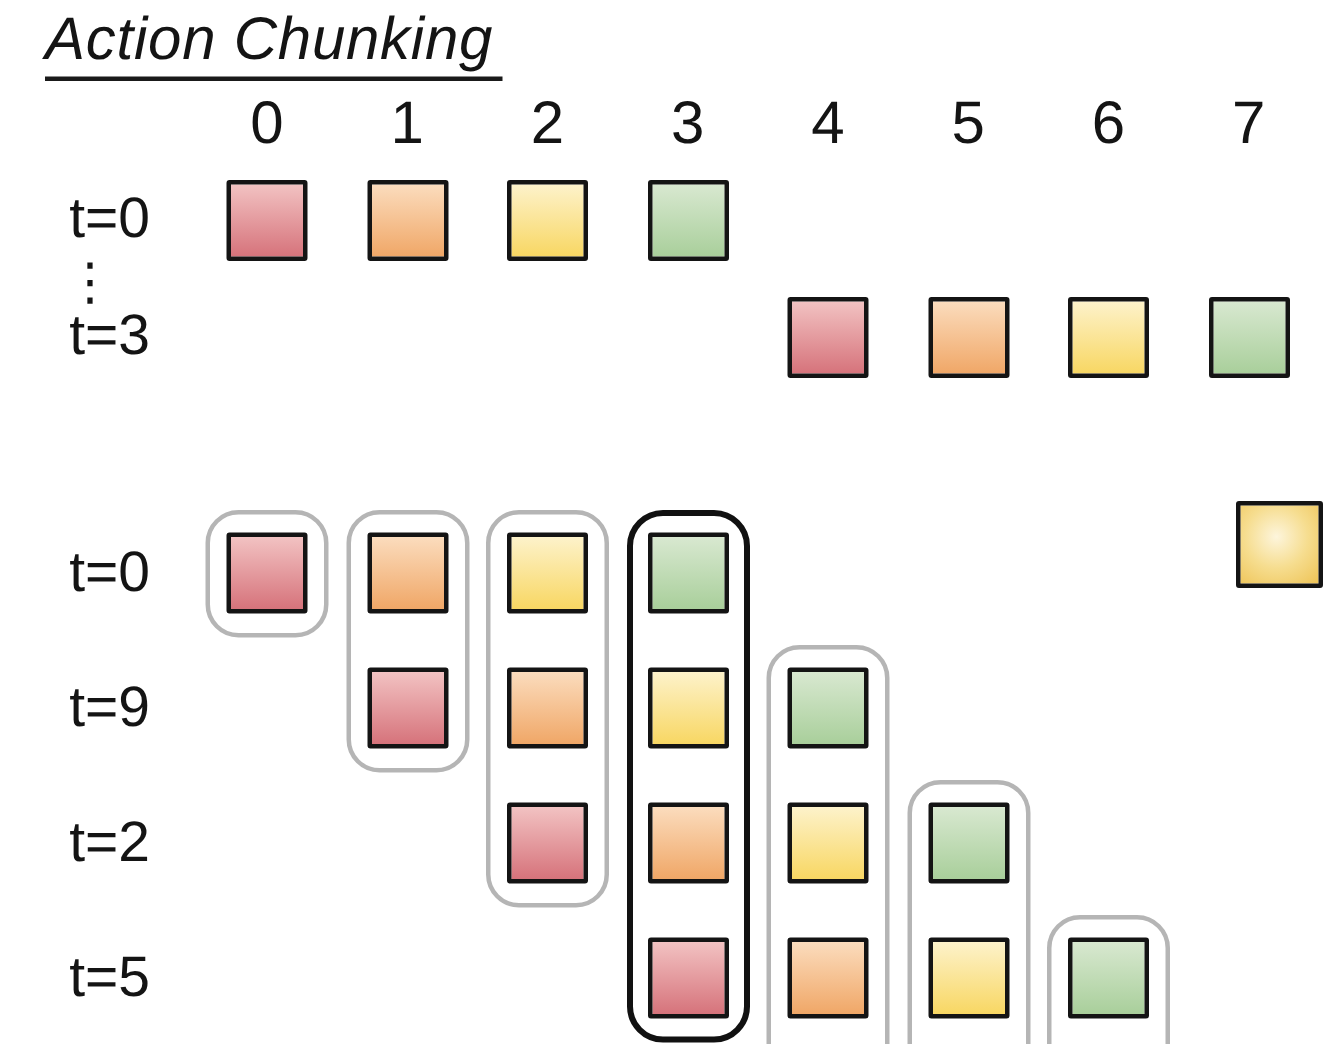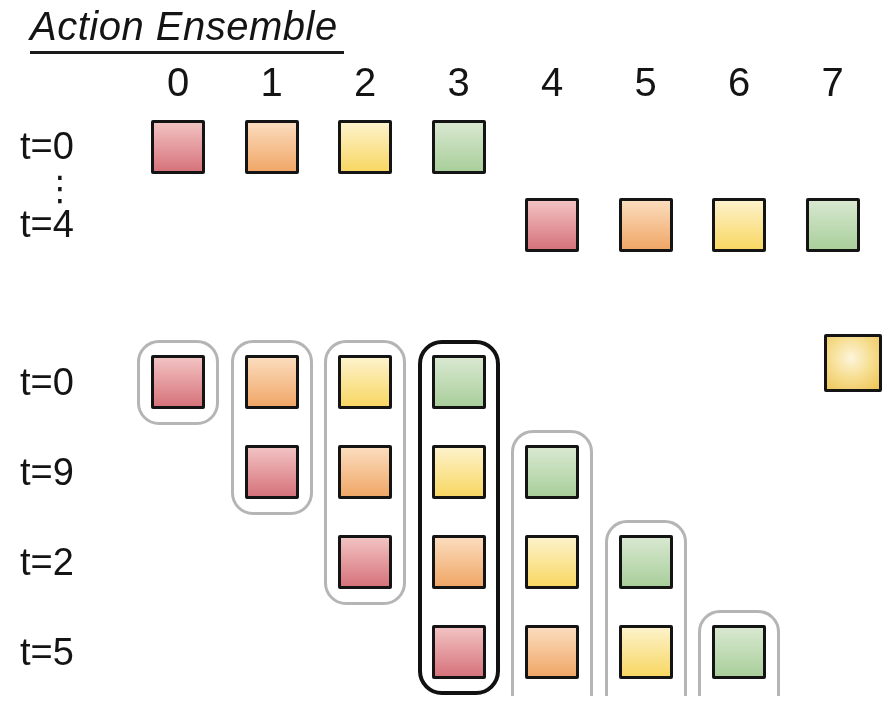--- a/index.html
+++ b/index.html
@@ -33,21 +33,21 @@
     position: absolute;
     width: 60px; height: 46px;
     line-height: 46px;
     text-align: center;
     font-size: 40px;
   }
   .row-label {
     position: absolute;
     left: 20px; width: 80px; height: 46px;
     line-height: 46px;
-    text-align: left;
+    text-align: right;
     font-size: 38px;
     white-space: nowrap;
   }
   .ellipsis-dots {
     position: absolute;
     left: 20px; width: 80px; height: 46px;
     line-height: 40px;
     text-align: center;
     font-size: 34px;
     font-family: "DejaVu Sans", sans-serif;
@@ -108,21 +108,21 @@
       <div class="col-header" style="left: 428.5px; top: 59px;">3</div>
       <div class="col-header" style="left: 522px; top: 59px;">4</div>
       <div class="col-header" style="left: 615.5px; top: 59px;">5</div>
       <div class="col-header" style="left: 709px; top: 59px;">6</div>
       <div class="col-header" style="left: 802.5px; top: 59px;">7</div>
       <div class="row-label" style="top: 123px;">t=0</div>
       <div class="sq" style="left: 151px; top: 120px; background: linear-gradient(rgb(242, 194, 194) 0%, rgb(214, 115, 123) 100%); border-color: rgb(20, 20, 20);"></div>
       <div class="sq" style="left: 244.5px; top: 120px; background: linear-gradient(rgb(251, 220, 189) 0%, rgb(240, 167, 103) 100%); border-color: rgb(20, 20, 20);"></div>
       <div class="sq" style="left: 338px; top: 120px; background: linear-gradient(rgb(253, 242, 202) 0%, rgb(248, 215, 99) 100%); border-color: rgb(20, 20, 20);"></div>
       <div class="sq" style="left: 431.5px; top: 120px; background: linear-gradient(rgb(216, 232, 208) 0%, rgb(169, 207, 155) 100%); border-color: rgb(20, 20, 20);"></div>
-      <div class="row-label" style="top: 201px;">t=4</div>
+      <div class="row-label" style="top: 201px;">t=3</div>
       <div class="sq" style="left: 525px; top: 198px; background: linear-gradient(rgb(242, 194, 194) 0%, rgb(214, 115, 123) 100%); border-color: rgb(20, 20, 20);"></div>
       <div class="sq" style="left: 618.5px; top: 198px; background: linear-gradient(rgb(251, 220, 189) 0%, rgb(240, 167, 103) 100%); border-color: rgb(20, 20, 20);"></div>
       <div class="sq" style="left: 712px; top: 198px; background: linear-gradient(rgb(253, 242, 202) 0%, rgb(248, 215, 99) 100%); border-color: rgb(20, 20, 20);"></div>
       <div class="sq" style="left: 805.5px; top: 198px; background: linear-gradient(rgb(216, 232, 208) 0%, rgb(169, 207, 155) 100%); border-color: rgb(20, 20, 20);"></div>
       <div class="ellipsis-dots" style="top: 168px;">⋮</div>
       <div class="row-label" style="top: 359px;">t=0</div>
       <div class="sq" style="left: 151px; top: 355px; background: linear-gradient(rgb(242, 194, 194) 0%, rgb(214, 115, 123) 100%); border-color: rgb(20, 20, 20);"></div>
       <div class="sq" style="left: 244.5px; top: 355px; background: linear-gradient(rgb(251, 220, 189) 0%, rgb(240, 167, 103) 100%); border-color: rgb(20, 20, 20);"></div>
       <div class="sq" style="left: 338px; top: 355px; background: linear-gradient(rgb(253, 242, 202) 0%, rgb(248, 215, 99) 100%); border-color: rgb(20, 20, 20);"></div>
       <div class="sq" style="left: 431.5px; top: 355px; background: linear-gradient(rgb(216, 232, 208) 0%, rgb(169, 207, 155) 100%); border-color: rgb(20, 20, 20);"></div>
@@ -136,18 +136,18 @@
       <div class="sq" style="left: 431.5px; top: 535px; background: linear-gradient(rgb(251, 220, 189) 0%, rgb(240, 167, 103) 100%); border-color: rgb(20, 20, 20);"></div>
       <div class="sq" style="left: 525px; top: 535px; background: linear-gradient(rgb(253, 242, 202) 0%, rgb(248, 215, 99) 100%); border-color: rgb(20, 20, 20);"></div>
       <div class="sq" style="left: 618.5px; top: 535px; background: linear-gradient(rgb(216, 232, 208) 0%, rgb(169, 207, 155) 100%); border-color: rgb(20, 20, 20);"></div>
       <div class="row-label" style="top: 629px;">t=5</div>
       <div class="sq" style="left: 431.5px; top: 625px; background: linear-gradient(rgb(242, 194, 194) 0%, rgb(214, 115, 123) 100%); border-color: rgb(20, 20, 20);"></div>
       <div class="sq" style="left: 525px; top: 625px; background: linear-gradient(rgb(251, 220, 189) 0%, rgb(240, 167, 103) 100%); border-color: rgb(20, 20, 20);"></div>
       <div class="sq" style="left: 618.5px; top: 625px; background: linear-gradient(rgb(253, 242, 202) 0%, rgb(248, 215, 99) 100%); border-color: rgb(20, 20, 20);"></div>
       <div class="sq" style="left: 712px; top: 625px; background: linear-gradient(rgb(216, 232, 208) 0%, rgb(169, 207, 155) 100%); border-color: rgb(20, 20, 20);"></div>
     </div>
 
-  <h2 id="section1-title" class="section-title">Action Ensemble</h2>
+  <h2 id="section1-title" class="section-title">Action Chunking</h2>
 
 
 
   <div id="result-square" style="background: radial-gradient(circle at 46% 40%, rgb(253, 245, 220) 0%, rgb(246, 221, 143) 50%, rgb(238, 195, 85) 100%);"></div>
 </div>
 
 </body></html>

